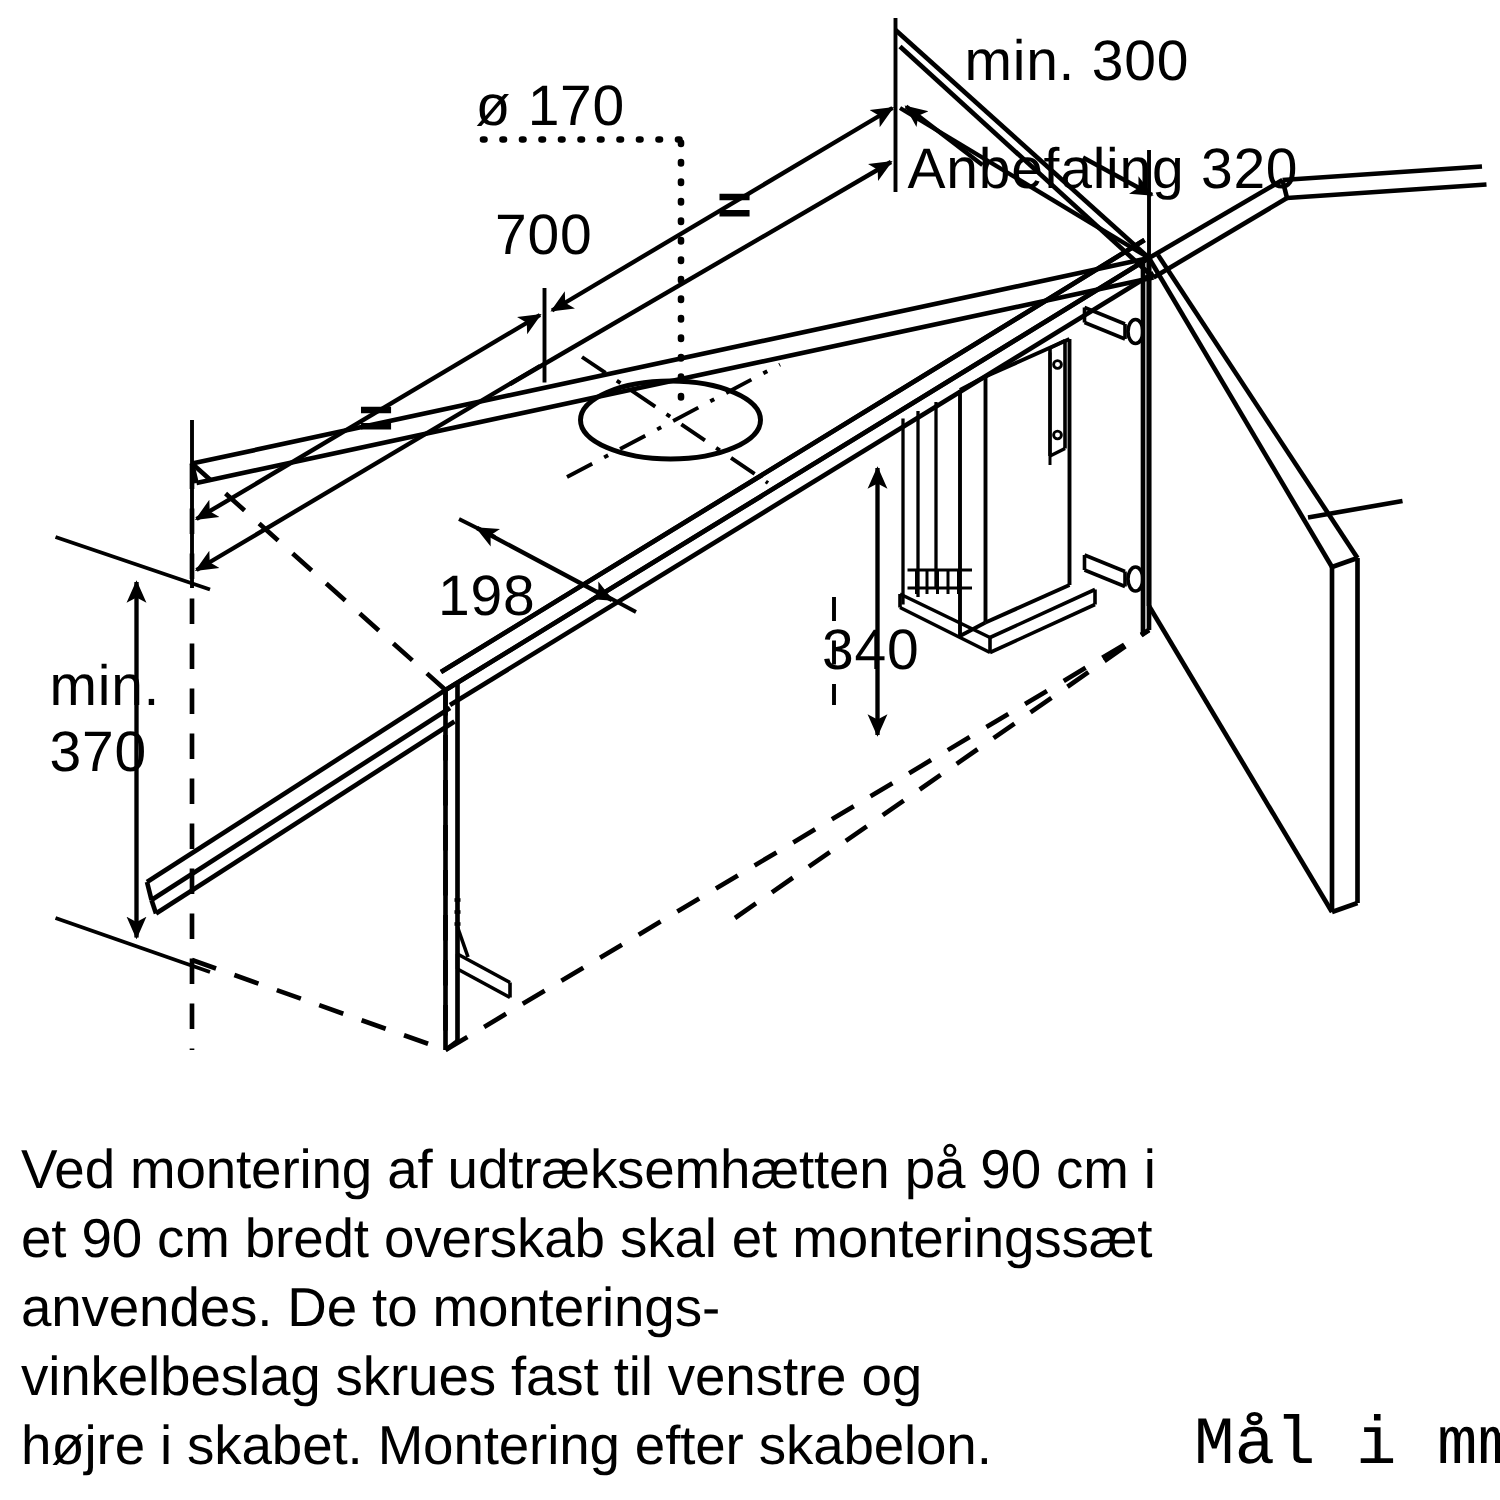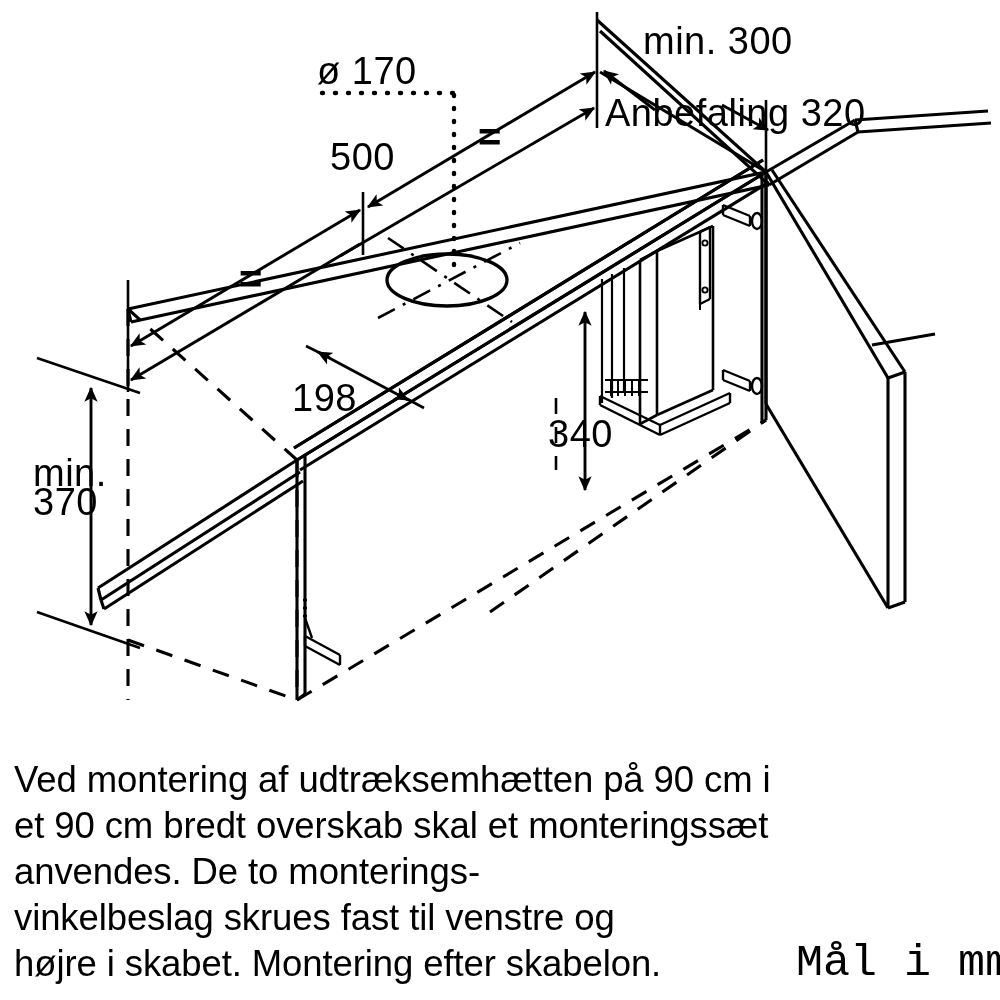--- a/index.html
+++ b/index.html
@@ -290,31 +290,31 @@
         <line x1="766" y1="100" x2="766" y2="175" stroke-width="2.6"></line>
 
         <line x1="600" y1="72" x2="766" y2="172" stroke-width="2.9"></line>
       </g>
 
     </g>
   </svg>
 
   <div class="dimlabel" style="left:317px; top:50px;">ø 170</div>
 
-  <div class="dimlabel" style="left:330px; top:136px;">500</div>
+  <div class="dimlabel" style="left:330px; top:136px;">700</div>
 
   <div class="dimlabel" style="left:643px; top:20px;">min. 300</div>
 
   <div class="dimlabel" style="left:605px; top:64px;margin-top:28px;">Anbefaling 320</div>
 
   <div class="dimlabel" style="left:292px; top:377px;">198</div>
 
   <div class="dimlabel" style="left:548px; top:413px;">340</div>
 
-  <div class="dimlabel" style="left:33px; top:452px;">min.</div>
+  <div class="dimlabel" style="left:33px; top:437px;">min.</div>
 
   <div class="dimlabel" style="left:33px; top:481px;">370</div>
 
   <div class="eqmark" style="left:239px; top:259px;">=</div>
 
   <div class="eqmark" style="left:478px; top:117px;">=</div>
 
   <div id="caption">Ved montering af udtræksemhætten på 90 cm i
 et 90 cm bredt overskab skal et monteringssæt
 anvendes. De to monterings-

